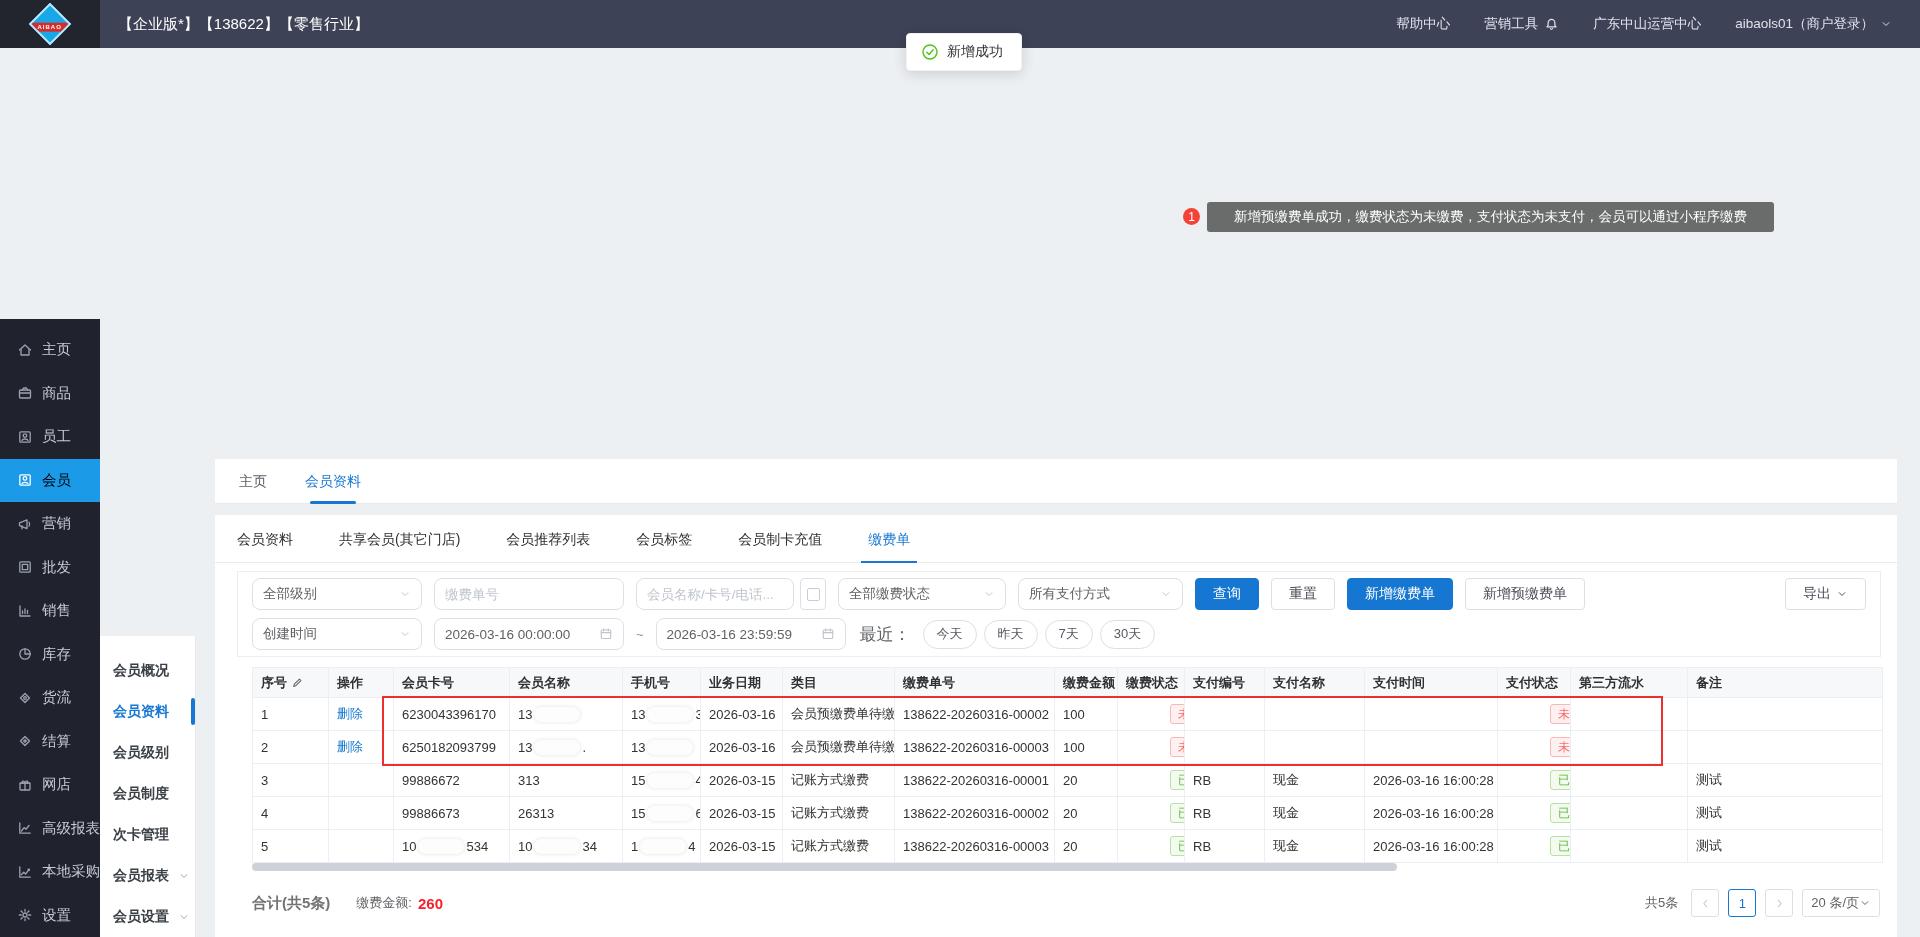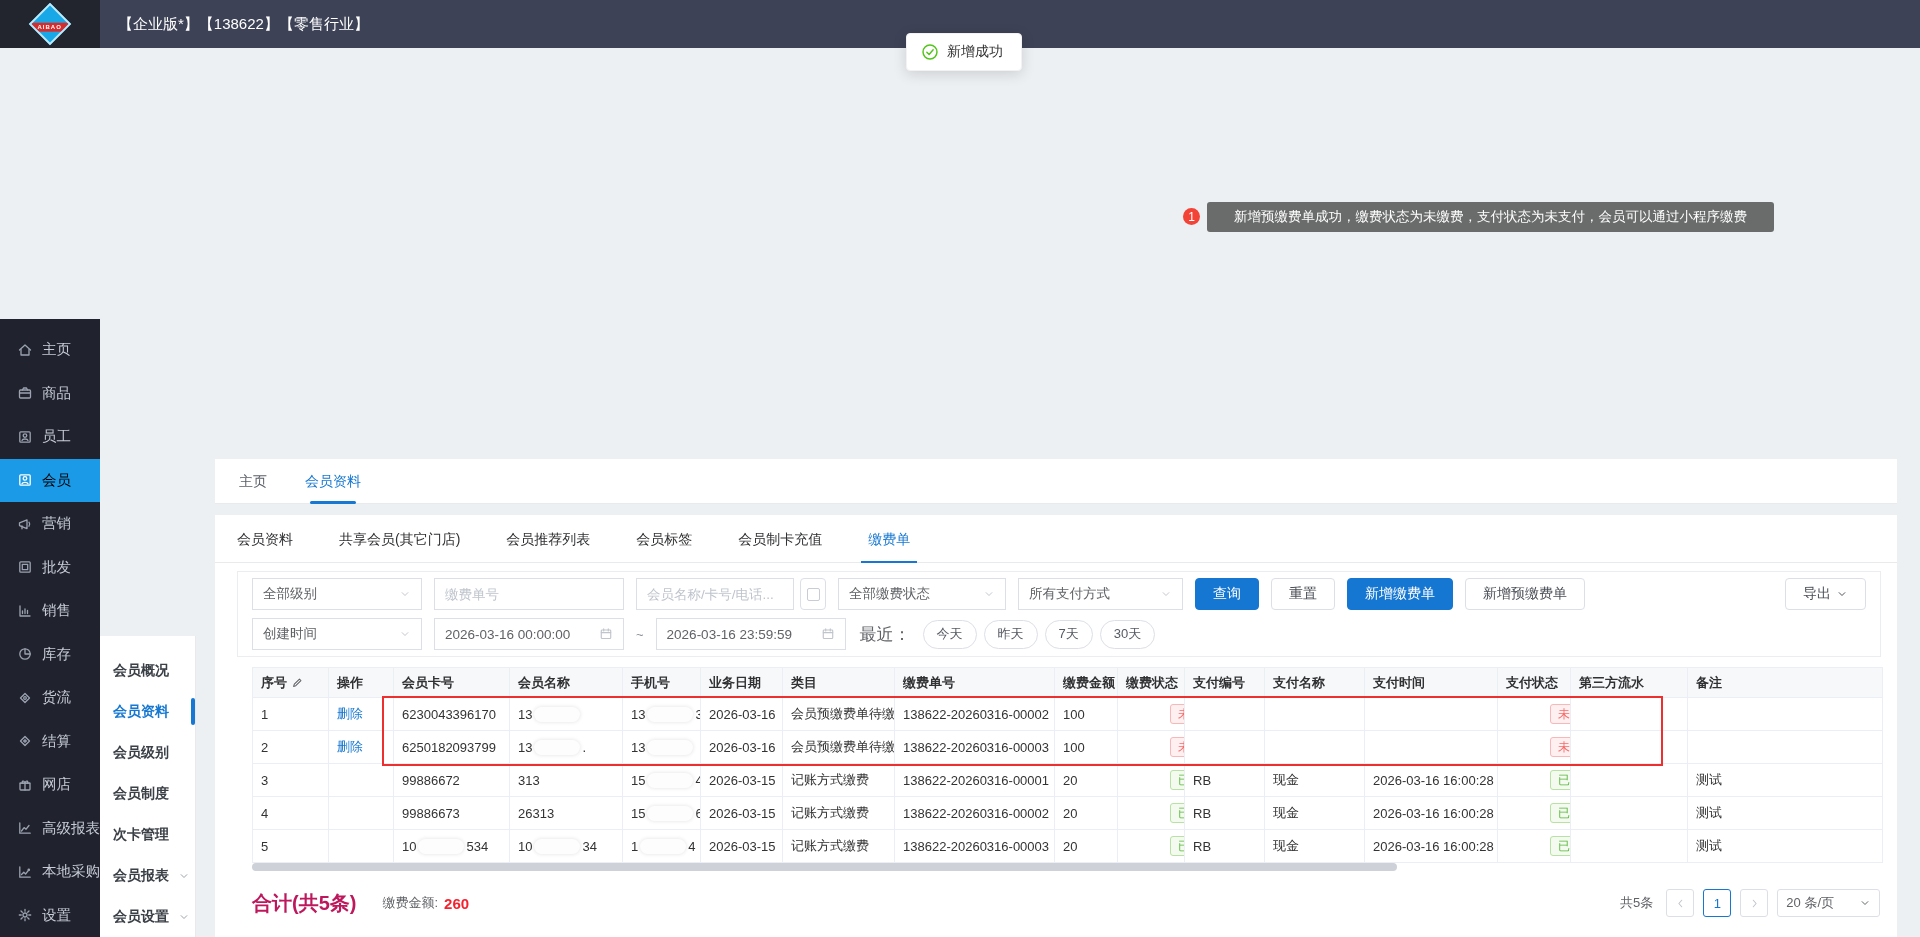--- a/index.html
+++ b/index.html
@@ -40,21 +40,21 @@
   .card { flex:1; background:#fff; margin:0 23px 0 19px; display:flex; flex-direction:column; min-height:0; }
   .subtabs { height:48px; border-bottom:1px solid #e8eaec; display:flex; align-items:center; padding-left:22px; gap:46px; flex:0 0 auto; }
   .subtab { position:relative; font-size:14px; color:#303133; height:48px; line-height:48px; cursor:pointer; }
   .subtab.active { color:#1678d2; }
   .subtab.active::after { content:''; position:absolute; left:50%; transform:translateX(-50%); bottom:0; width:56px; height:2px; background:#1678d2; }
 
   
   .filters-panel { margin:8px 16px 0 22px; border:1px solid #ebedf0; padding:6px 14px; flex:0 0 auto; }
   .filter-row { display:flex; align-items:center; gap:12px; height:32px; }
   .filter-row + .filter-row { margin-top:8px; }
-  .select, .inputbox, .datebox { height:32px; border:1px solid #dcdfe6; border-radius:0; background:#fff; display:flex; align-items:center; padding:0 10px; font-size:13.5px; color:#606266; }
+  .select, .inputbox, .datebox { height:32px; border:1px solid #dcdfe6; border-radius:8px; background:#fff; display:flex; align-items:center; padding:0 10px; font-size:13.5px; color:#606266; }
   .select { justify-content:space-between; cursor:pointer; }
   .select .chev, .datebox .cal { color:#c0c4cc; }
   input.inputbox { outline:none; }
   input.inputbox::placeholder { color:#bfc4cc; }
   .sq-btn { width:26px; height:32px; border:1px solid #dcdfe6; border-radius:4px; background:#fff; display:flex; align-items:center; justify-content:center; cursor:pointer; }
   .sq-inner { width:13px; height:13px; border:1px solid #c8ccd4; border-radius:2px; }
   .btn { height:32px; border-radius:4px; font-size:14px; padding:0 17px; cursor:pointer; border:1px solid #dcdfe6; background:#fff; color:#4a4e56; display:flex; align-items:center; gap:5px; }
   .btn.primary { background:#1677d2; border-color:#1677d2; color:#fff; }
   .tilde { color:#8a8f98; font-size:13px; }
   .recent-label { font-size:17px; color:#606266; margin-left:2px; }
@@ -76,46 +76,71 @@
   .badge.green { color:#5aba3c; border-color:#b8e2a4; background:#f4faf0; }
   .mask { display:inline-block; width:46px; height:15px; margin:0 2px; vertical-align:-3px; border-radius:8px; background:#fdfdfd; box-shadow:0 0 4px rgba(0,0,0,.12); }
   .red-overlay { position:absolute; left:130px; top:29px; width:1281px; height:70px; border:2px solid #ee2f2f; pointer-events:none; }
 
   .flex-spacer { flex:1; }
   .hscroll { height:8px; margin:0 17px 10px 37px; flex:0 0 auto; }
   .hscroll .thumb { width:1145px; height:8px; border-radius:4px; background:#ced1d7; cursor:pointer; }
 
   
   .footer { display:flex; align-items:center; margin:4px 17px 16px 37px; height:36px; flex:0 0 auto; }
-  .footer-total { font-size:20px; color:#be185d; font-weight:600; }
+  .footer-total { font-size:15px; color:#737373; font-weight:600; }
   .amount-label { font-size:13px; color:#606266; margin-left:26px; }
   .amount-value { font-size:15px; font-weight:700; color:#f5222d; margin-left:6px; }
   .pager { margin-left:auto; display:flex; align-items:center; gap:9px; }
   .pager .count { font-size:13px; color:#606266; margin-right:4px; }
   .page-btn { width:28px; height:28px; border:1px solid #dcdfe6; border-radius:3px; background:#fff; display:flex; align-items:center; justify-content:center; color:#c0c4cc; cursor:pointer; font-size:13px; }
   .page-btn.current { border-color:#1677d2; color:#1677d2; }
-  .psize { height:28px; border:1px solid #dcdfe6; border-radius:3px; background:#fff; display:flex; align-items:center; gap:25px; padding:0 8px; font-size:13px; color:#606266; cursor:pointer; }
+  .psize { height:28px; border:1px solid #dcdfe6; border-radius:3px; background:#fff; display:flex; align-items:center; gap:0; padding:0 8px; font-size:13px; color:#606266; cursor:pointer; }
 
   
   .toast { position:absolute; left:906px; top:33px; background:#fff; border:1px solid #f2f2f2; border-radius:4px; box-shadow:0 3px 14px rgba(0,0,0,.14); padding:9px 18px 9px 14px; display:flex; align-items:center; gap:8px; font-size:14px; color:#333; z-index:50; }
   .toast .icon { color:#52c41a; }
   .tip-wrap { position:absolute; left:1183px; top:202px; display:flex; align-items:flex-start; gap:7px; z-index:40; }
   .tip-badge { width:17px; height:17px; border-radius:50%; background:#f34336; color:#fff; font-size:12px; display:flex; align-items:center; justify-content:center; margin-top:6px; flex:0 0 auto; }
   .tip-box { background:rgba(88,88,88,.88); color:#fff; font-size:13.5px; line-height:22px; padding:4px 27px; border-radius:3px; white-space:nowrap; }
 </style>
 </head>
 <body>
 
 <div class="topbar">
   <div class="logo-block">
     <div class="logo-diamond">
       <div class="logo-band">AIBAO</div>
     </div>
   </div>
   <div class="topbar-title">【企业版*】【138622】【零售行业】</div>
+  <div class="topbar-right">
+    <div class="topbar-item">
+        <span>帮助中心</span>
+      </div>
+    <div class="topbar-item">
+      <span>营销工具</span>
+      <span class="icon" id="bell-slot">
+          <svg width="15" height="15" viewBox="0 0 16 16" fill="none" stroke="currentColor" stroke-width="1.3" stroke-linecap="round" stroke-linejoin="round">
+            <path d="M8 2.6a3.6 3.6 0 00-3.6 3.6v2.6L3.2 10.6h9.6l-1.2-1.8V6.2A3.6 3.6 0 008 2.6z"></path>
+            <path d="M6.9 12.4a1.2 1.2 0 002.2 0"></path>
+          </svg>
+        </span>
+    </div>
+    <div class="topbar-item">
+        <span>广东中山运营中心</span>
+      </div>
+    <div class="topbar-item">
+      <span>aibaols01（商户登录）</span>
+      <span class="icon" id="user-chev-slot">
+          <svg width="12" height="12" viewBox="0 0 16 16" fill="none" stroke="currentColor" stroke-width="1.3" stroke-linecap="round" stroke-linejoin="round">
+            <path d="M4.2 6.2L8 10l3.8-3.8"></path>
+          </svg>
+        </span>
+    </div>
+  </div>
 </div>
 
 <div class="app-body">
   <div class="icon-sidebar" id="icon-sidebar">
       <div class="side-item">
         <span class="icon">
           <svg width="16" height="16" viewBox="0 0 16 16" fill="none" stroke="currentColor" stroke-width="1.3" stroke-linecap="round" stroke-linejoin="round">
             <path d="M2.5 8L8 3l5.5 5"></path>
             <path d="M4 7.5V13h8V7.5"></path>
           </svg>

